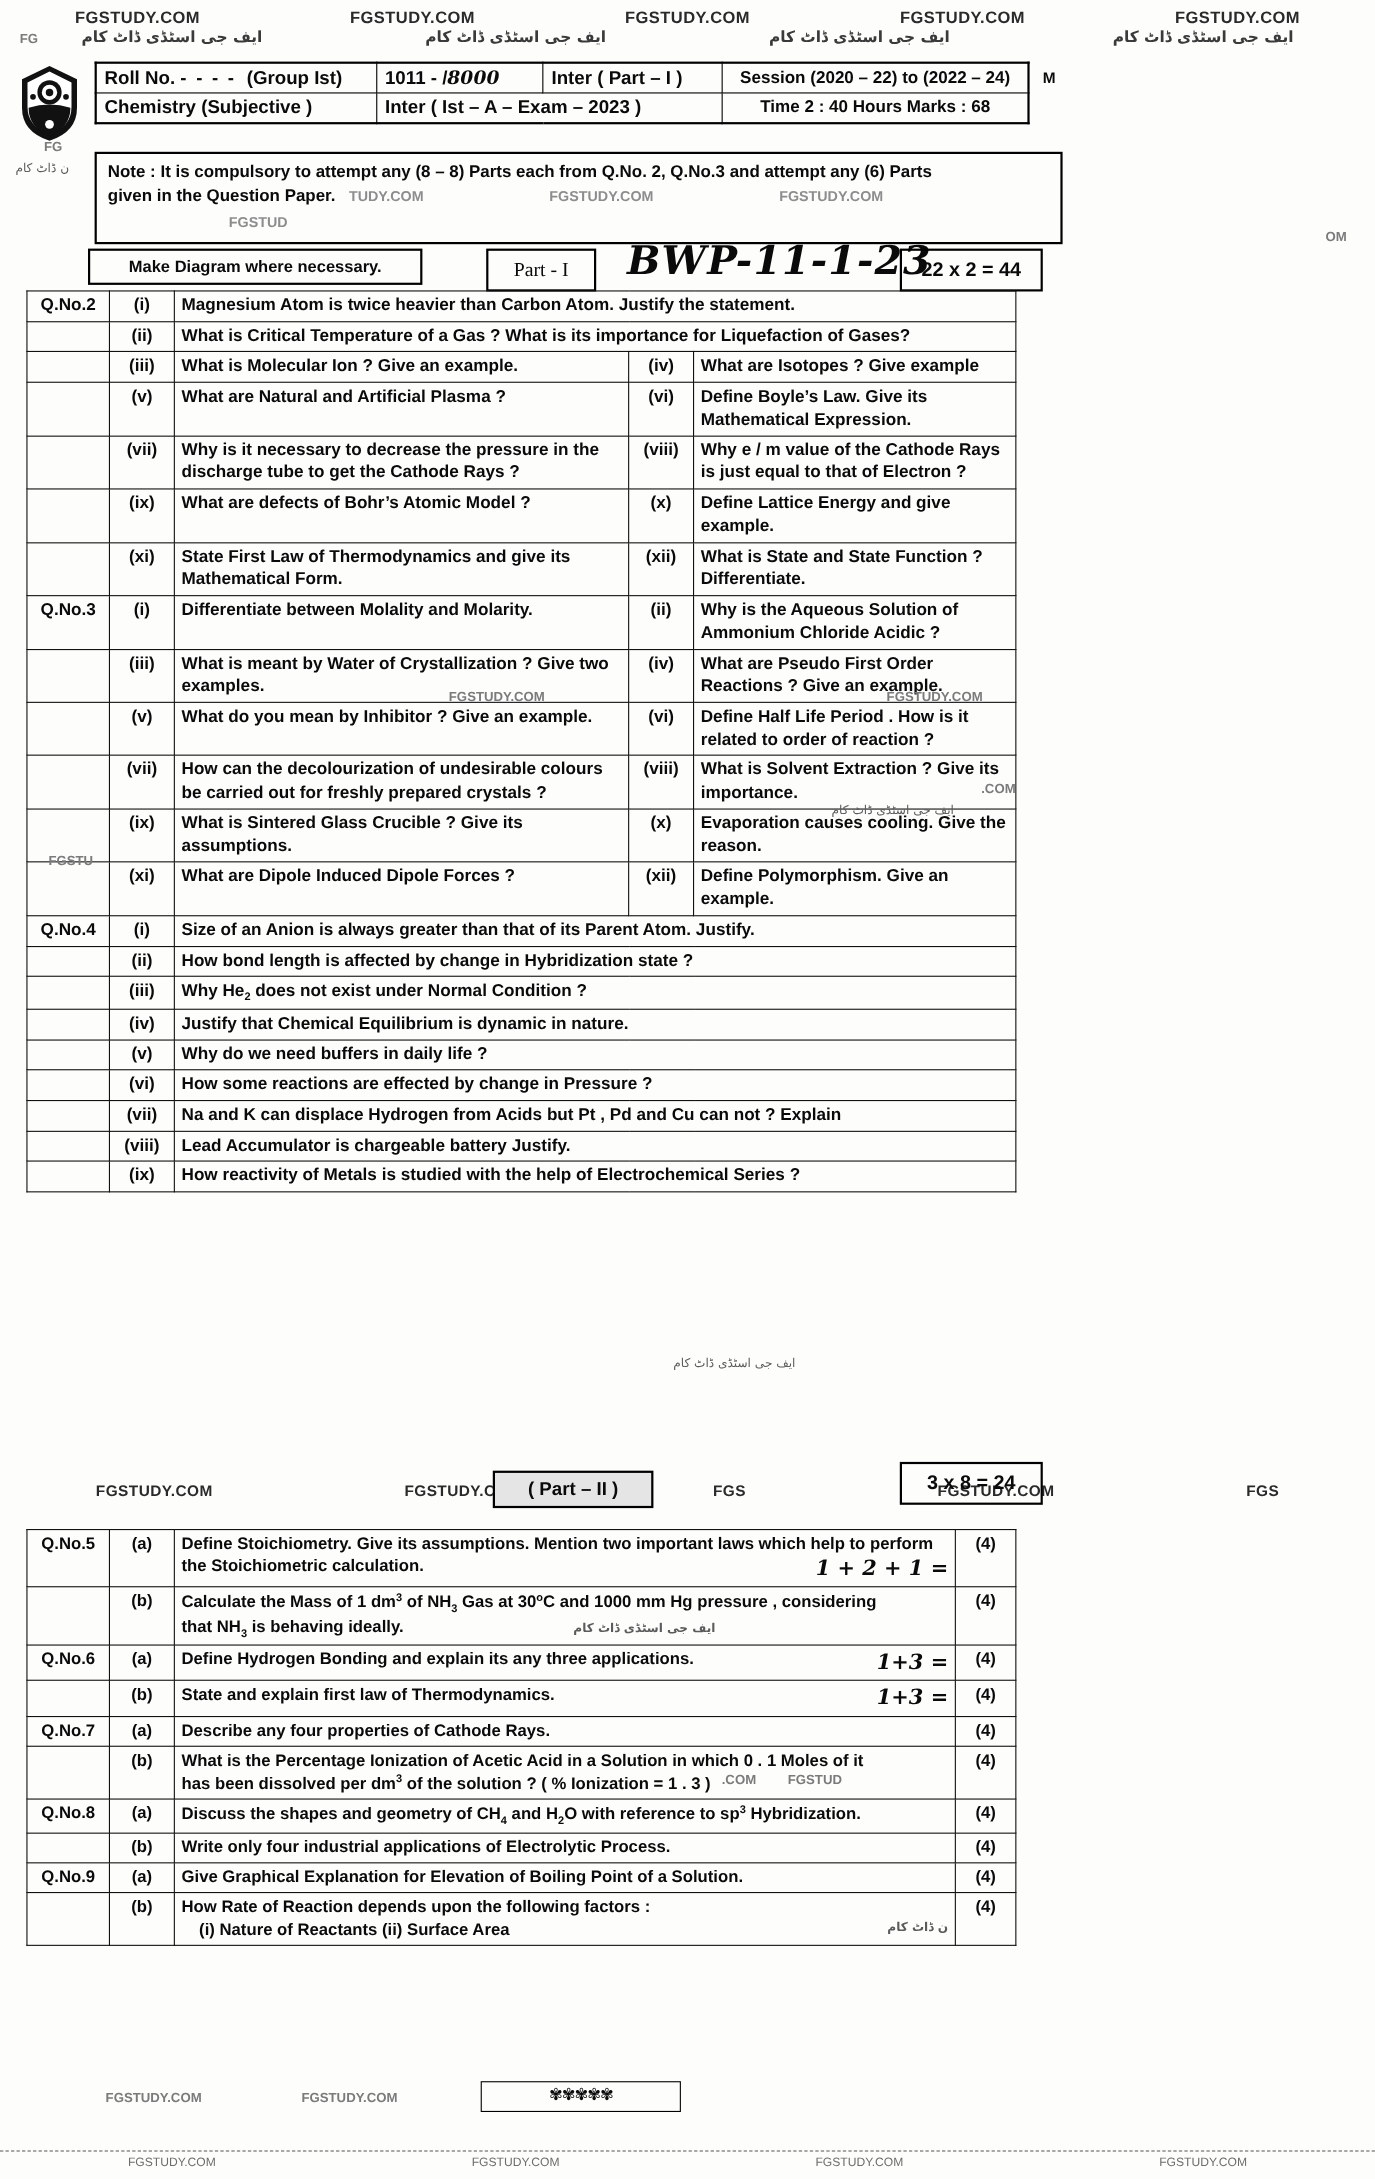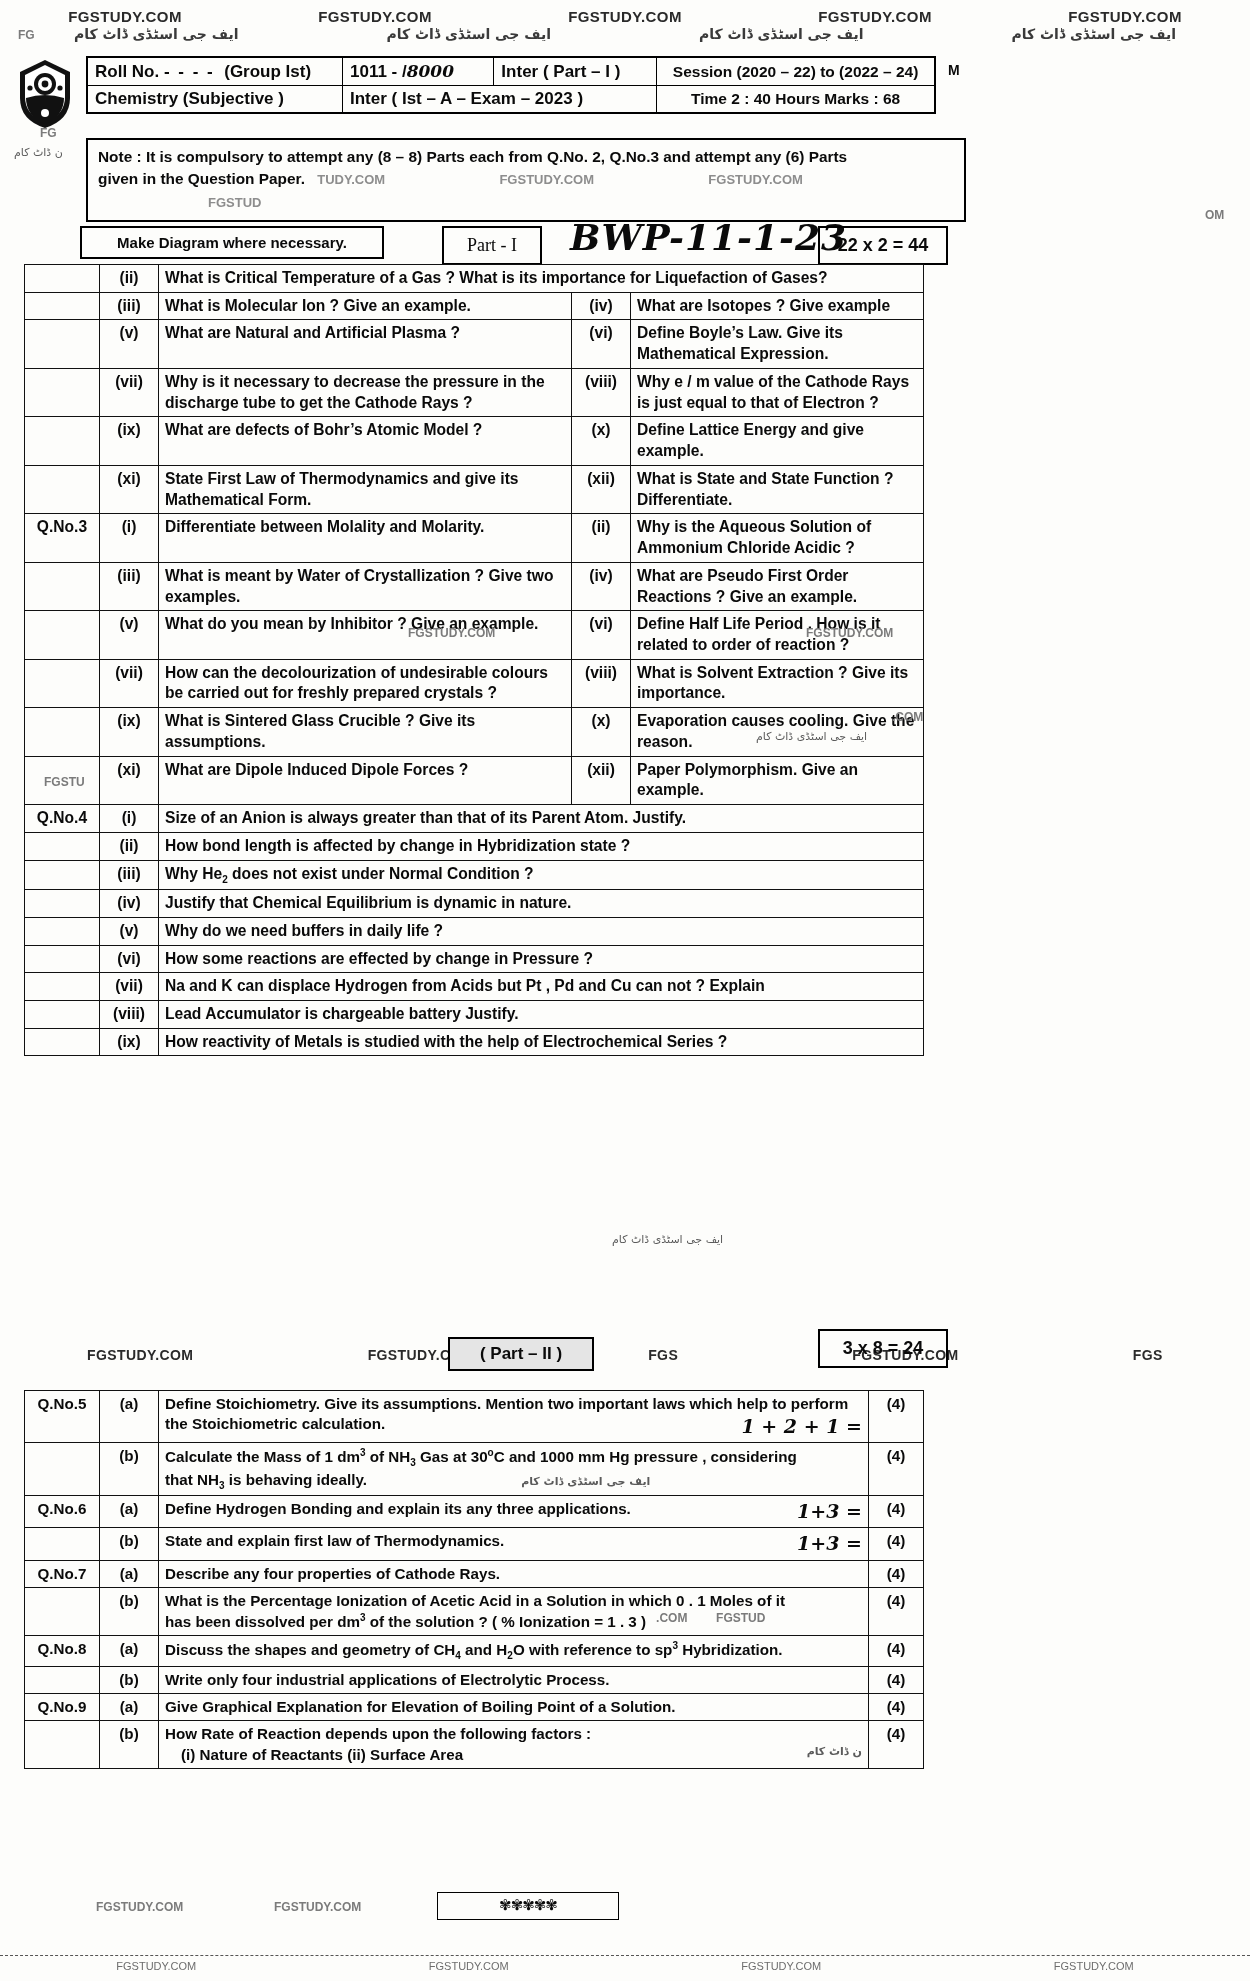--- a/index.html
+++ b/index.html
@@ -151,20 +151,25 @@
   <span class="wm-tiny" style="left:1205px;top:208px;">OM</span>
 
   <div class="mdbox">Make Diagram where necessary.</div>
   <div class="partbox">Part - I</div>
   <div class="hand-date">BWP-11-1-23</div>
   <div class="marksbox">22 x 2 = 44</div>
 
   <table class="qt" id="part1-table">
     <tbody>
     <tr>
+          <td class="qno">Q.No.2</td>
+          <td class="rn">(i)</td>
+          <td class="txt" colspan="3">Magnesium Atom is twice heavier than Carbon Atom. Justify the statement.</td>
+        </tr>
+    <tr>
           <td class="qno"></td>
           <td class="rn">(ii)</td>
           <td class="txt" colspan="3">What is Critical Temperature of a Gas ? What is  its  importance for Liquefaction of Gases?</td>
         </tr>
     <tr>
           <td class="qno"></td>
           <td class="rn">(iii)</td>
           <td class="txt" style="width:400px">What is Molecular Ion ? Give an example.</td>
           <td class="rn">(iv)</td>
           <td class="txt">What are Isotopes ? Give example</td>
@@ -230,21 +235,21 @@
           <td class="rn">(ix)</td>
           <td class="txt">What is Sintered Glass Crucible ? Give its assumptions.</td>
           <td class="rn">(x)</td>
           <td class="txt">Evaporation causes cooling. Give the reason.</td>
         </tr>
     <tr>
           <td class="qno"></td>
           <td class="rn">(xi)</td>
           <td class="txt">What are Dipole Induced Dipole Forces ?</td>
           <td class="rn">(xii)</td>
-          <td class="txt">Paper Polymorphism. Give an example.</td>
+          <td class="txt">Define Polymorphism. Give an example.</td>
         </tr>
     <tr>
           <td class="qno">Q.No.4</td>
           <td class="rn">(i)</td>
           <td class="txt" colspan="3">Size of an Anion is always greater than that of its  Parent Atom. Justify.</td>
         </tr>
     <tr>
           <td class="qno"></td>
           <td class="rn">(ii)</td>
           <td class="txt" colspan="3">How bond length is affected by change in Hybridization state ?</td>

